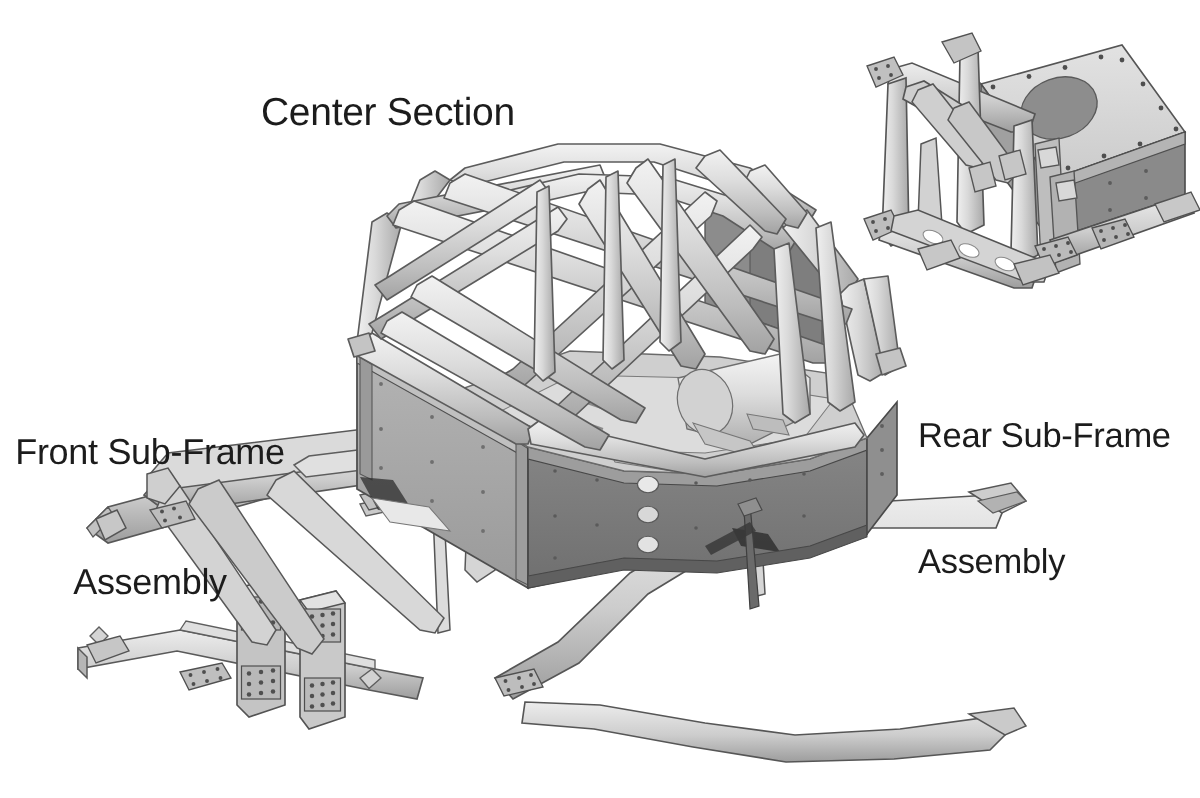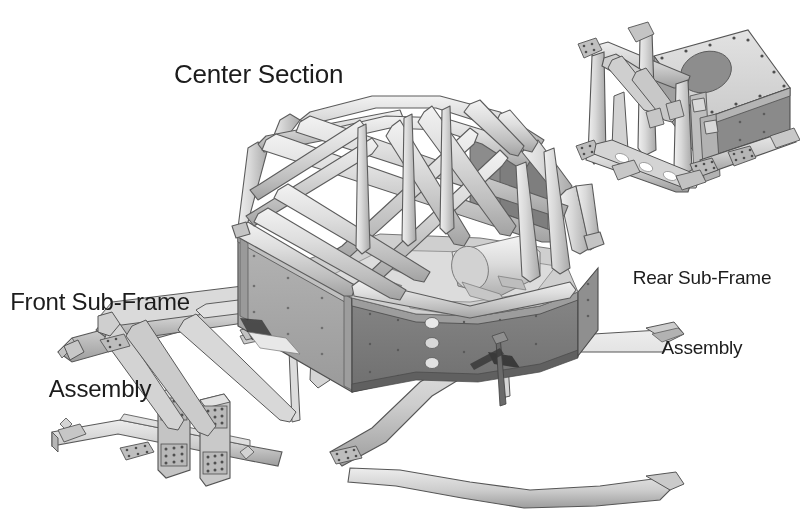--- a/index.html
+++ b/index.html
@@ -32,22 +32,21 @@
   #label-front {
     left: 10px;
     top: 228px;
     font-size: 24px;
     text-align: center;
     width: 180px;
   }
   #label-rear {
     left: 612px;
     top: 220px;
-    font-size: 19px;
-    text-align: center;
+    font-size: 23px;
     width: 180px;
   }
   svg.art {
     position: absolute;
     left: 0;
     top: 0;
     width: 800px;
     height: 532px;
   }
 </style>

